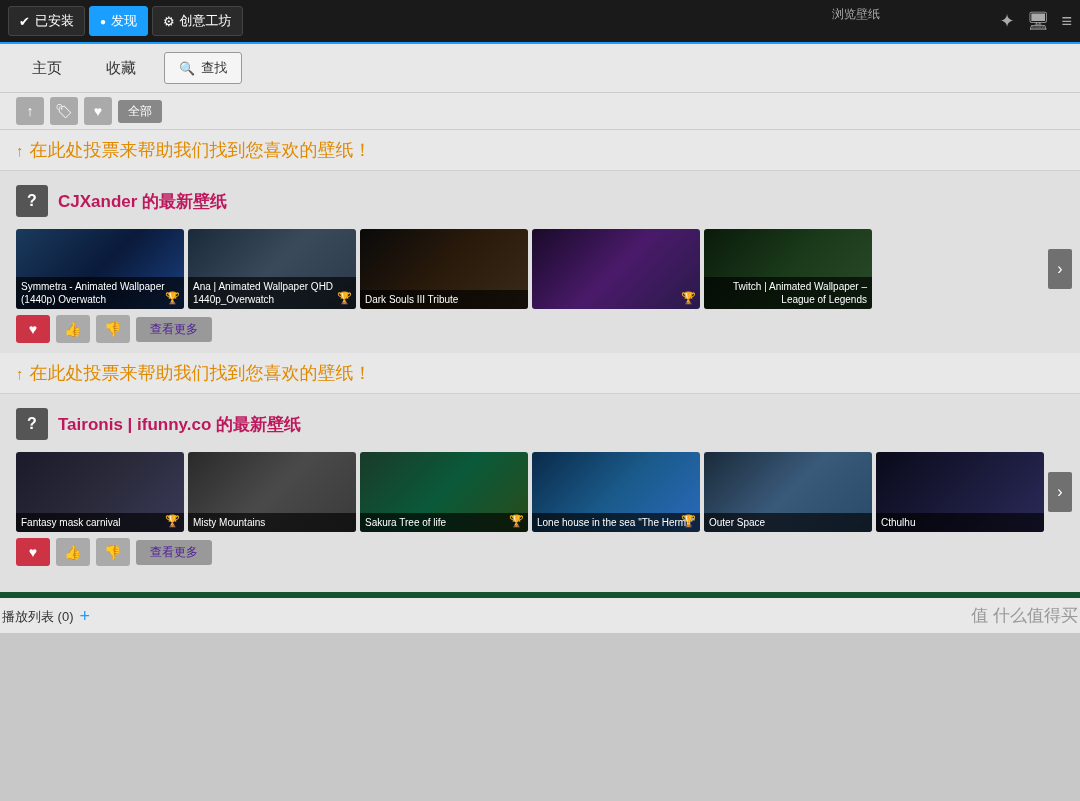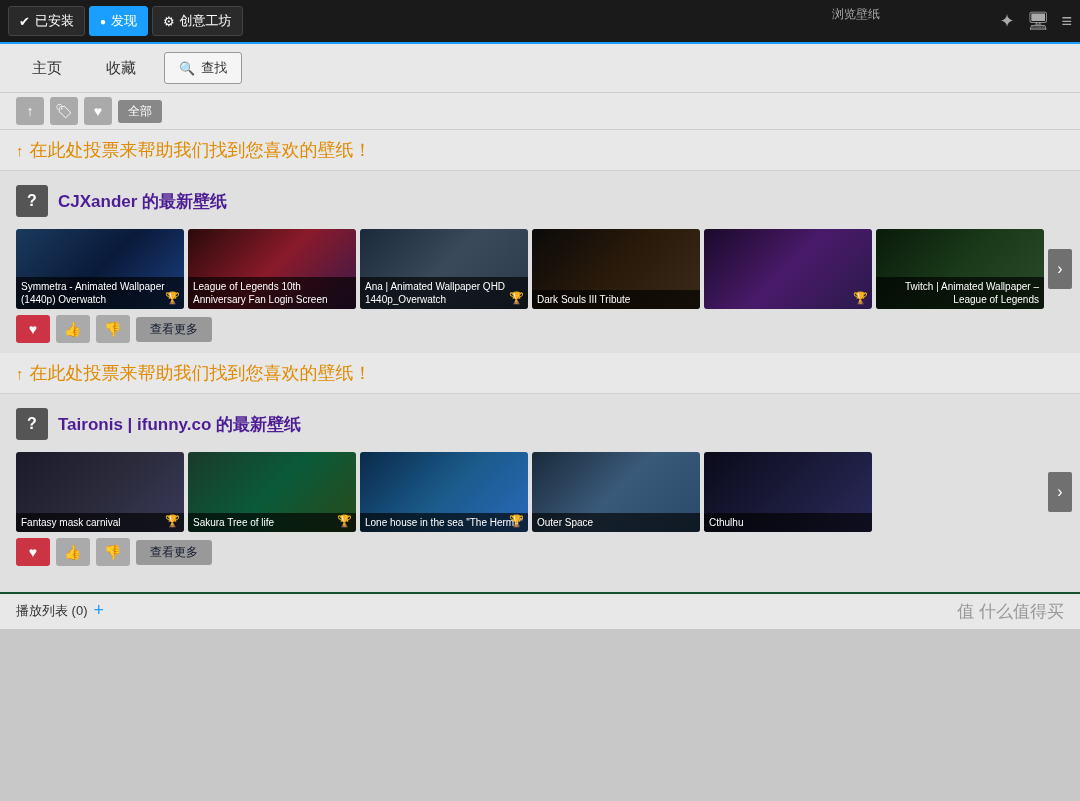--- a/index.html
+++ b/index.html
@@ -107,21 +107,21 @@
       margin-bottom: 12px;
     }
     .section-avatar {
       width: 32px; height: 32px;
       background: #555;
       display: flex; align-items: center; justify-content: center;
       color: #fff; font-size: 16px; font-weight: bold;
       border-radius: 3px;
       flex-shrink: 0;
     }
-    .section-title { font-size: 17px; font-weight: 600; color: #4c1d95; }
+    .section-title { font-size: 17px; font-weight: 600; color: #be185d; }
 
     
     .wp-grid-wrapper { position: relative; }
     .wp-grid {
       display: flex; gap: 4px;
       overflow: hidden;
     }
     .wp-card {
       position: relative;
       flex: 0 0 168px;
@@ -176,33 +176,33 @@
       border: none;
     }
     .action-btn.heart { background: #cc3344; color: #fff; }
     .action-btn.thumb-up { background: #aaa; }
     .action-btn.thumb-down { background: #aaa; }
     .more-btn {
       padding: 4px 14px;
       background: #999;
       border-radius: 3px;
       font-size: 12px;
-      color: #0f172a;
+      color: #4c1d95;
       cursor: pointer;
       border: none;
     }
 
     
     .bottom-bar {
       background: #e8e8e8;
-      padding: 6px 16px;
-      display: flex;
-      align-items: flex-start;
+      padding: 6px 2px;
+      display: flex;
+      align-items: flex-end;
       justify-content: space-between;
-      border-top: 2px solid #14532d;
+      border-top: 6px solid #14532d;
     }
     .bottom-left { display: flex; align-items: center; gap: 6px; }
     .bottom-text { font-size: 13px; color: #333; }
     .bottom-right { display: flex; align-items: center; gap: 8px; font-size: 12px; color: #888; }
     .watermark { font-size: 17px; color: #999; }
 
     
     .wp-1  { background: linear-gradient(135deg, #1a3a5c 0%, #0a1a3a 50%, #1a4080 100%); }
     .wp-2  { background: linear-gradient(135deg, #2a0a0a 0%, #8a1a2a 50%, #3a1a4a 100%); }
     .wp-3  { background: linear-gradient(135deg, #1a2a3a 0%, #3a4a5a 50%, #2a3a4a 100%); }
@@ -274,23 +274,20 @@
       </div>
       <span class="section-title">CJXander 的最新壁纸</span>
     </div>
 
     <div class="wp-grid-wrapper relative">
       <div class="wp-grid" id="grid-1">
       <div class="wp-card wp-1">
             <div class="wp-card-label">Symmetra - Animated Wallpaper (1440p) Overwatch</div>
             <div class="wp-card-badge">🏆</div>
           </div>
-          <div class="wp-card wp-2">
-            <div class="wp-card-label">League of Legends 10th Anniversary Fan Login Screen</div>
-          </div>
           <div class="wp-card wp-3">
             <div class="wp-card-label">Ana | Animated Wallpaper QHD 1440p_Overwatch</div>
             <div class="wp-card-badge">🏆</div>
           </div>
           <div class="wp-card wp-4">
             <div class="wp-card-label">Dark Souls III Tribute</div>
           </div>
           <div class="wp-card wp-5">
             <div class="wp-card-badge">🏆</div>
           </div>
@@ -321,20 +318,23 @@
       </div>
       <span class="section-title">Taironis | ifunny.co 的最新壁纸</span>
     </div>
 
     <div class="wp-grid-wrapper relative">
       <div class="wp-grid" id="grid-2">
       <div class="wp-card wp-7">
             <div class="wp-card-label">Fantasy mask carnival</div>
             <div class="wp-card-badge">🏆</div>
           </div>
+          <div class="wp-card wp-8">
+            <div class="wp-card-label">Misty Mountains</div>
+          </div>
           <div class="wp-card wp-9">
             <div class="wp-card-label">Sakura Tree of life</div>
             <div class="wp-card-badge">🏆</div>
           </div>
           <div class="wp-card wp-10">
             <div class="wp-card-label">Lone house in the sea "The Hermit"</div>
             <div class="wp-card-badge">🏆</div>
           </div>
           <div class="wp-card wp-11">
             <div class="wp-card-label">Outer Space</div>

